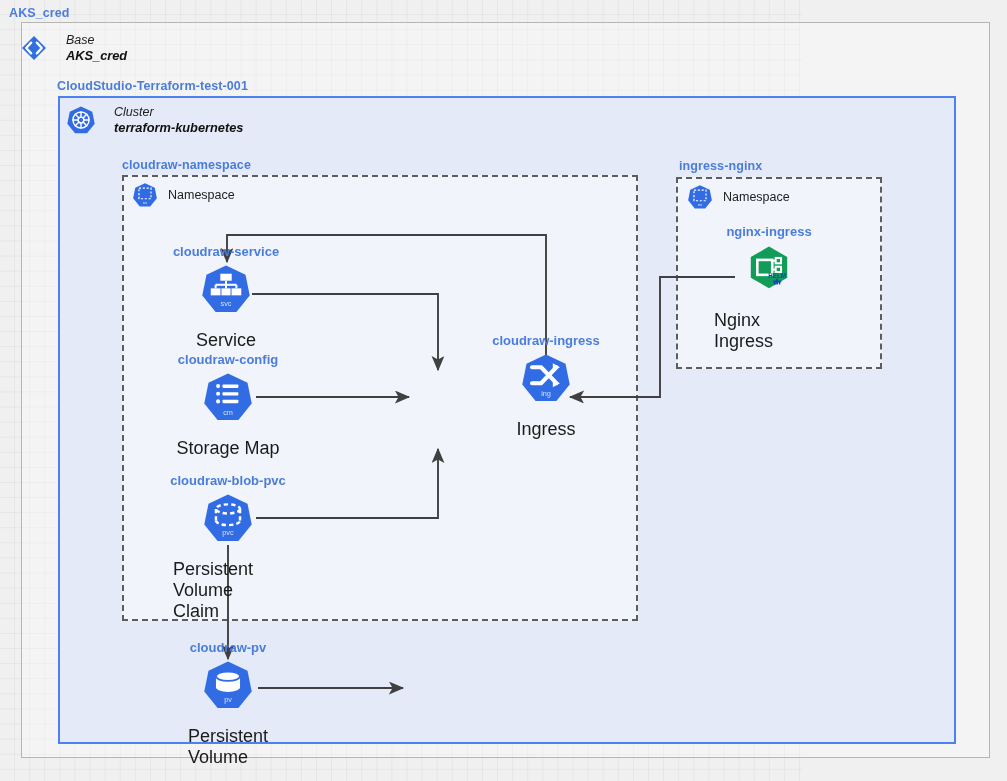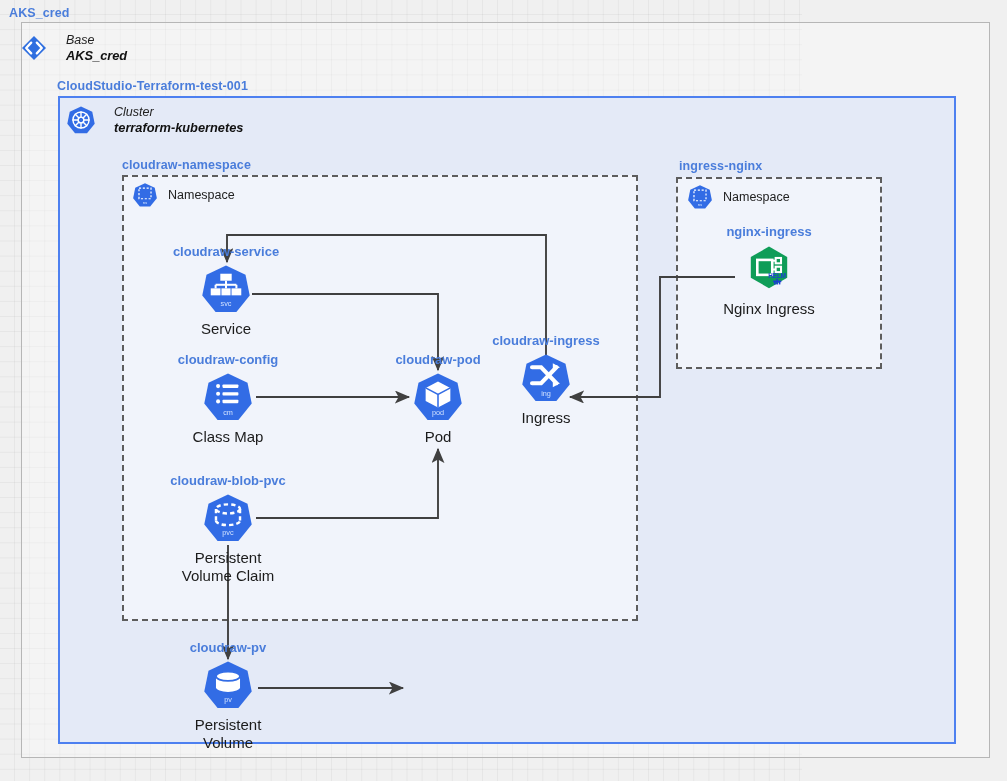--- a/index.html
+++ b/index.html
@@ -44,21 +44,21 @@
     border:2.5px dashed #5d5d5d;background:rgba(248,250,253,0.62);
   }
   .hdr{position:absolute;display:flex;align-items:center;gap:18px;font-style:italic;}
   .hdr .txt{display:flex;flex-direction:column;line-height:1.22;}
   .hdr .t1{font-size:12.5px;color:#222;}
   .hdr .t2{font-size:12.8px;color:#111;font-weight:bold;}
   .ns-hdr{position:absolute;display:flex;align-items:center;gap:10px;}
   .ns-hdr .t1{font-size:12.5px;color:#222;}
   .node{position:absolute;display:flex;flex-direction:column;align-items:center;width:110px;}
   .node .cap{
-    margin-top:5px;font-size:15px;color:#1b1b1b;text-align:center;
+    margin-top:15px;font-size:18px;color:#1b1b1b;
     line-height:1.18;white-space:pre-line;
   }
   .node .nlabel{
     position:absolute;bottom:100%;margin-bottom:4px;
     font-size:13px;font-weight:bold;color:#4a7ddb;white-space:nowrap;
   }
   svg{display:block;overflow:visible;}
   #wires{position:absolute;left:0;top:0;width:1007px;height:781px;pointer-events:none;}
 </style>
 </head>
@@ -184,38 +184,23 @@
           <circle cx="9.9" cy="9.3" r="1.25"></circle>
           <rect x="12.6" y="8.3" width="9.8" height="2.1" rx="0.5"></rect>
           <circle cx="9.9" cy="14" r="1.25"></circle>
           <rect x="12.6" y="13" width="9.8" height="2.1" rx="0.5"></rect>
           <circle cx="9.9" cy="18.7" r="1.25"></circle>
           <rect x="12.6" y="17.7" width="9.8" height="2.1" rx="0.5"></rect>
         </g>
         <text x="16" y="26.8" font-family="Liberation Sans, sans-serif" font-size="4.5" fill="#cfe0ff" text-anchor="middle">cm</text>
       </svg>
     </span>
-    <span class="cap">Class Map</span>
-  </div>
-
-  <div class="node" style="left:383px;top:371px;">
-    <span class="nlabel">cloudraw-pod</span>
-    <span>
-      <svg width="52" height="52" viewBox="0 0 32 32">
-        <path d="M16 1.6 L28 7.2 L30.6 20 L22.4 30.2 L9.6 30.2 L1.4 20 L4 7.2 Z" fill="#326ce5"></path>
-        <path d="M16 6.4 L23.6 10.4 L23.6 18.4 L16 22.4 L8.4 18.4 L8.4 10.4 Z" fill="#fff"></path>
-        <g stroke="#326ce5" stroke-width="0.95" fill="none">
-          <path d="M8.4 10.4 L16 14.4 L23.6 10.4"></path>
-          <path d="M16 14.4 L16 22.4"></path>
-        </g>
-        <text x="16" y="27" font-family="Liberation Sans, sans-serif" font-size="4.5" fill="#cfe0ff" text-anchor="middle">pod</text>
-      </svg>
-    </span>
-    <span class="cap">Pod</span>
-  </div>
+    <span class="cap">Storage Map</span>
+  </div>
+
 
   <div class="node" style="left:491px;top:352px;">
     <span class="nlabel">cloudraw-ingress</span>
     <span>
       <svg width="52" height="52" viewBox="0 0 32 32">
         <path d="M16 1.6 L28 7.2 L30.6 20 L22.4 30.2 L9.6 30.2 L1.4 20 L4 7.2 Z" fill="#326ce5"></path>
         <g stroke="#fff" stroke-width="2.5" fill="none" stroke-linecap="round">
           <path d="M7.4 9.4 L13 9.4 L22.4 19.2"></path>
           <path d="M7.4 19.2 L13 19.2 L22.4 9.4"></path>
         </g>

